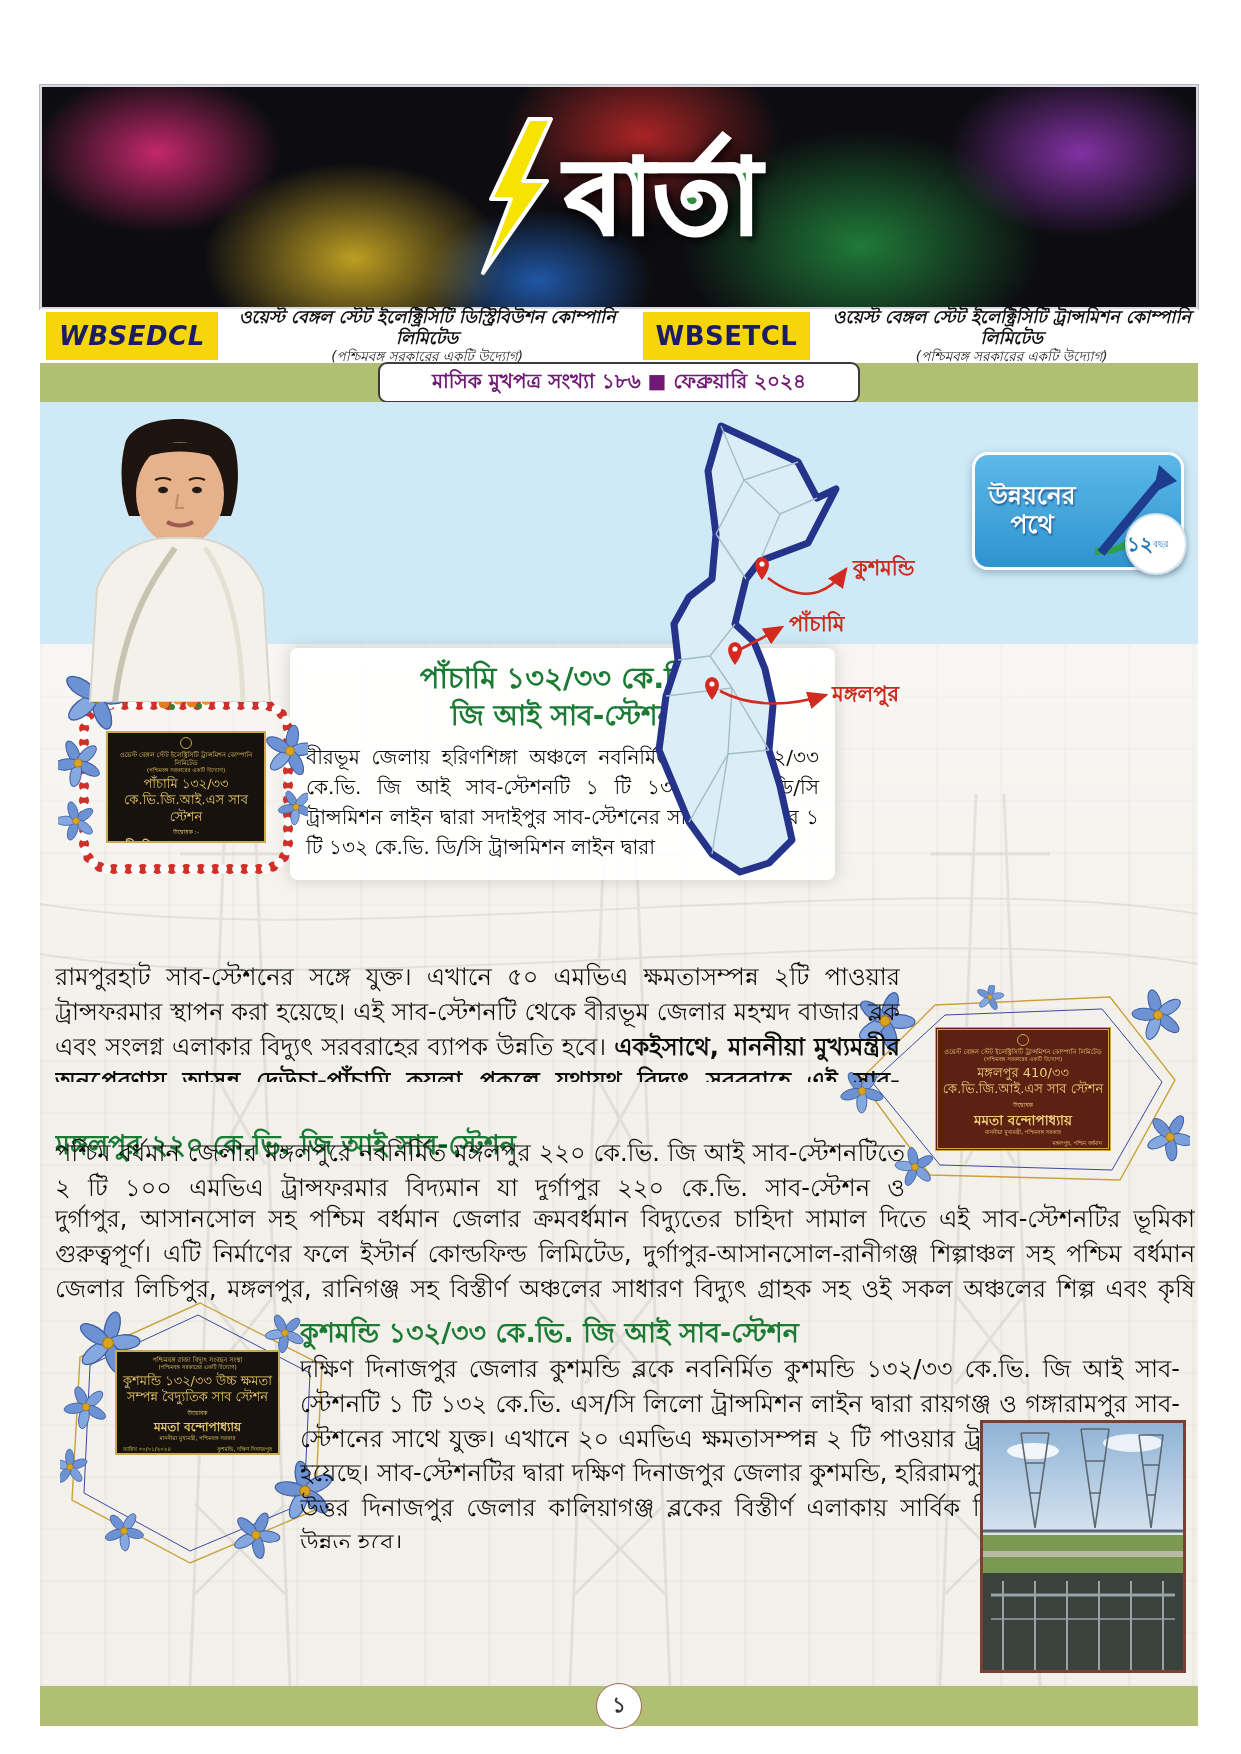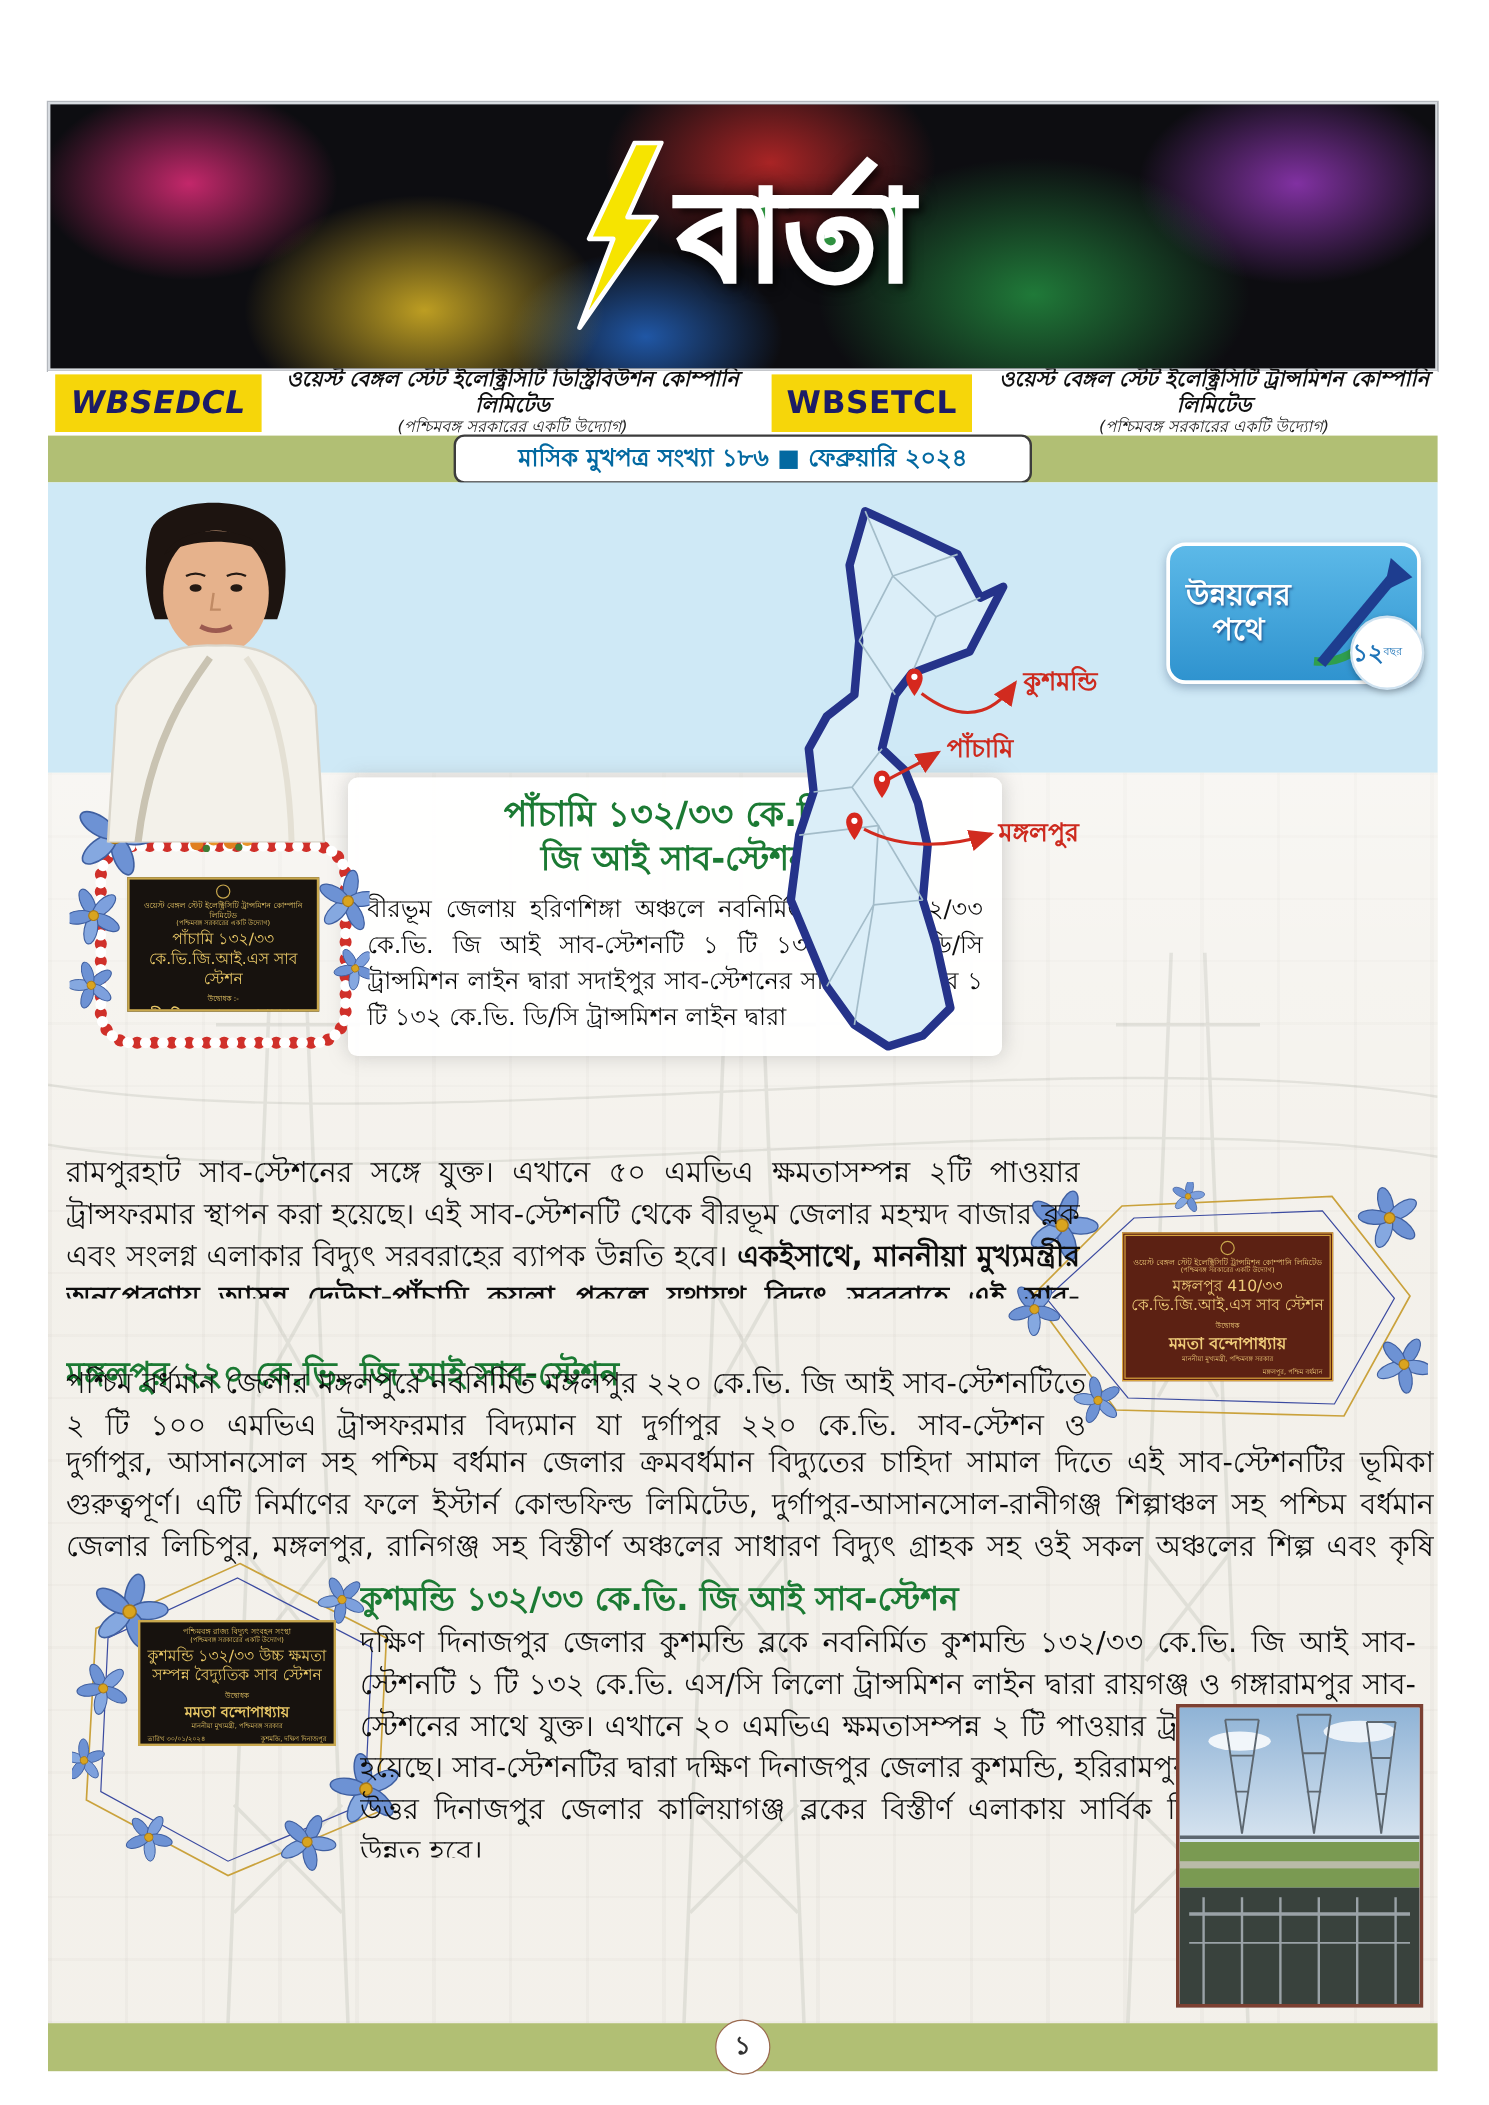--- a/index.html
+++ b/index.html
@@ -33,21 +33,21 @@
     padding:9px 13px;margin-left:6px;letter-spacing:.5px;flex:0 0 auto;}
   .logo-italic{font-style:italic;}
   .org-block{flex:1 1 auto;text-align:center;line-height:1.18;overflow:hidden;font-style:italic;}
   .org-name{font-size:17.5px;font-weight:700;color:#0f0f0f;}
   .org-tag{font-size:13.5px;color:#1d1d1d;}
 
   
   .issue-bar{left:40px;top:363px;width:1158px;height:39px;background:#b1bf74;
     display:flex;align-items:center;justify-content:center;}
   .issue-pill{background:#fff;border:2px solid #3c3c3c;border-radius:9px;
-    padding:2px 52px;font-size:20px;font-weight:700;color:#0369a1;white-space:nowrap;}
+    padding:2px 52px;font-size:20px;font-weight:700;color:#701a75;white-space:nowrap;}
 
   
   .hero{left:40px;top:402px;width:1158px;height:242px;background:#cfe9f6;}
   .headline{left:230px;top:466px;width:500px;text-align:center;z-index:6;overflow:hidden;}
   .hl1{font-size:32px;font-weight:900;line-height:1.35;}
   .hl-green{color:#1f8a3c;}
   .hl-blue{color:#1565ab;}
   .hl2{font-size:29px;font-weight:900;color:#1565ab;margin-top:6px;line-height:1.35;}
 
   .cm-photo{left:55px;top:402px;width:250px;height:300px;z-index:5;}

